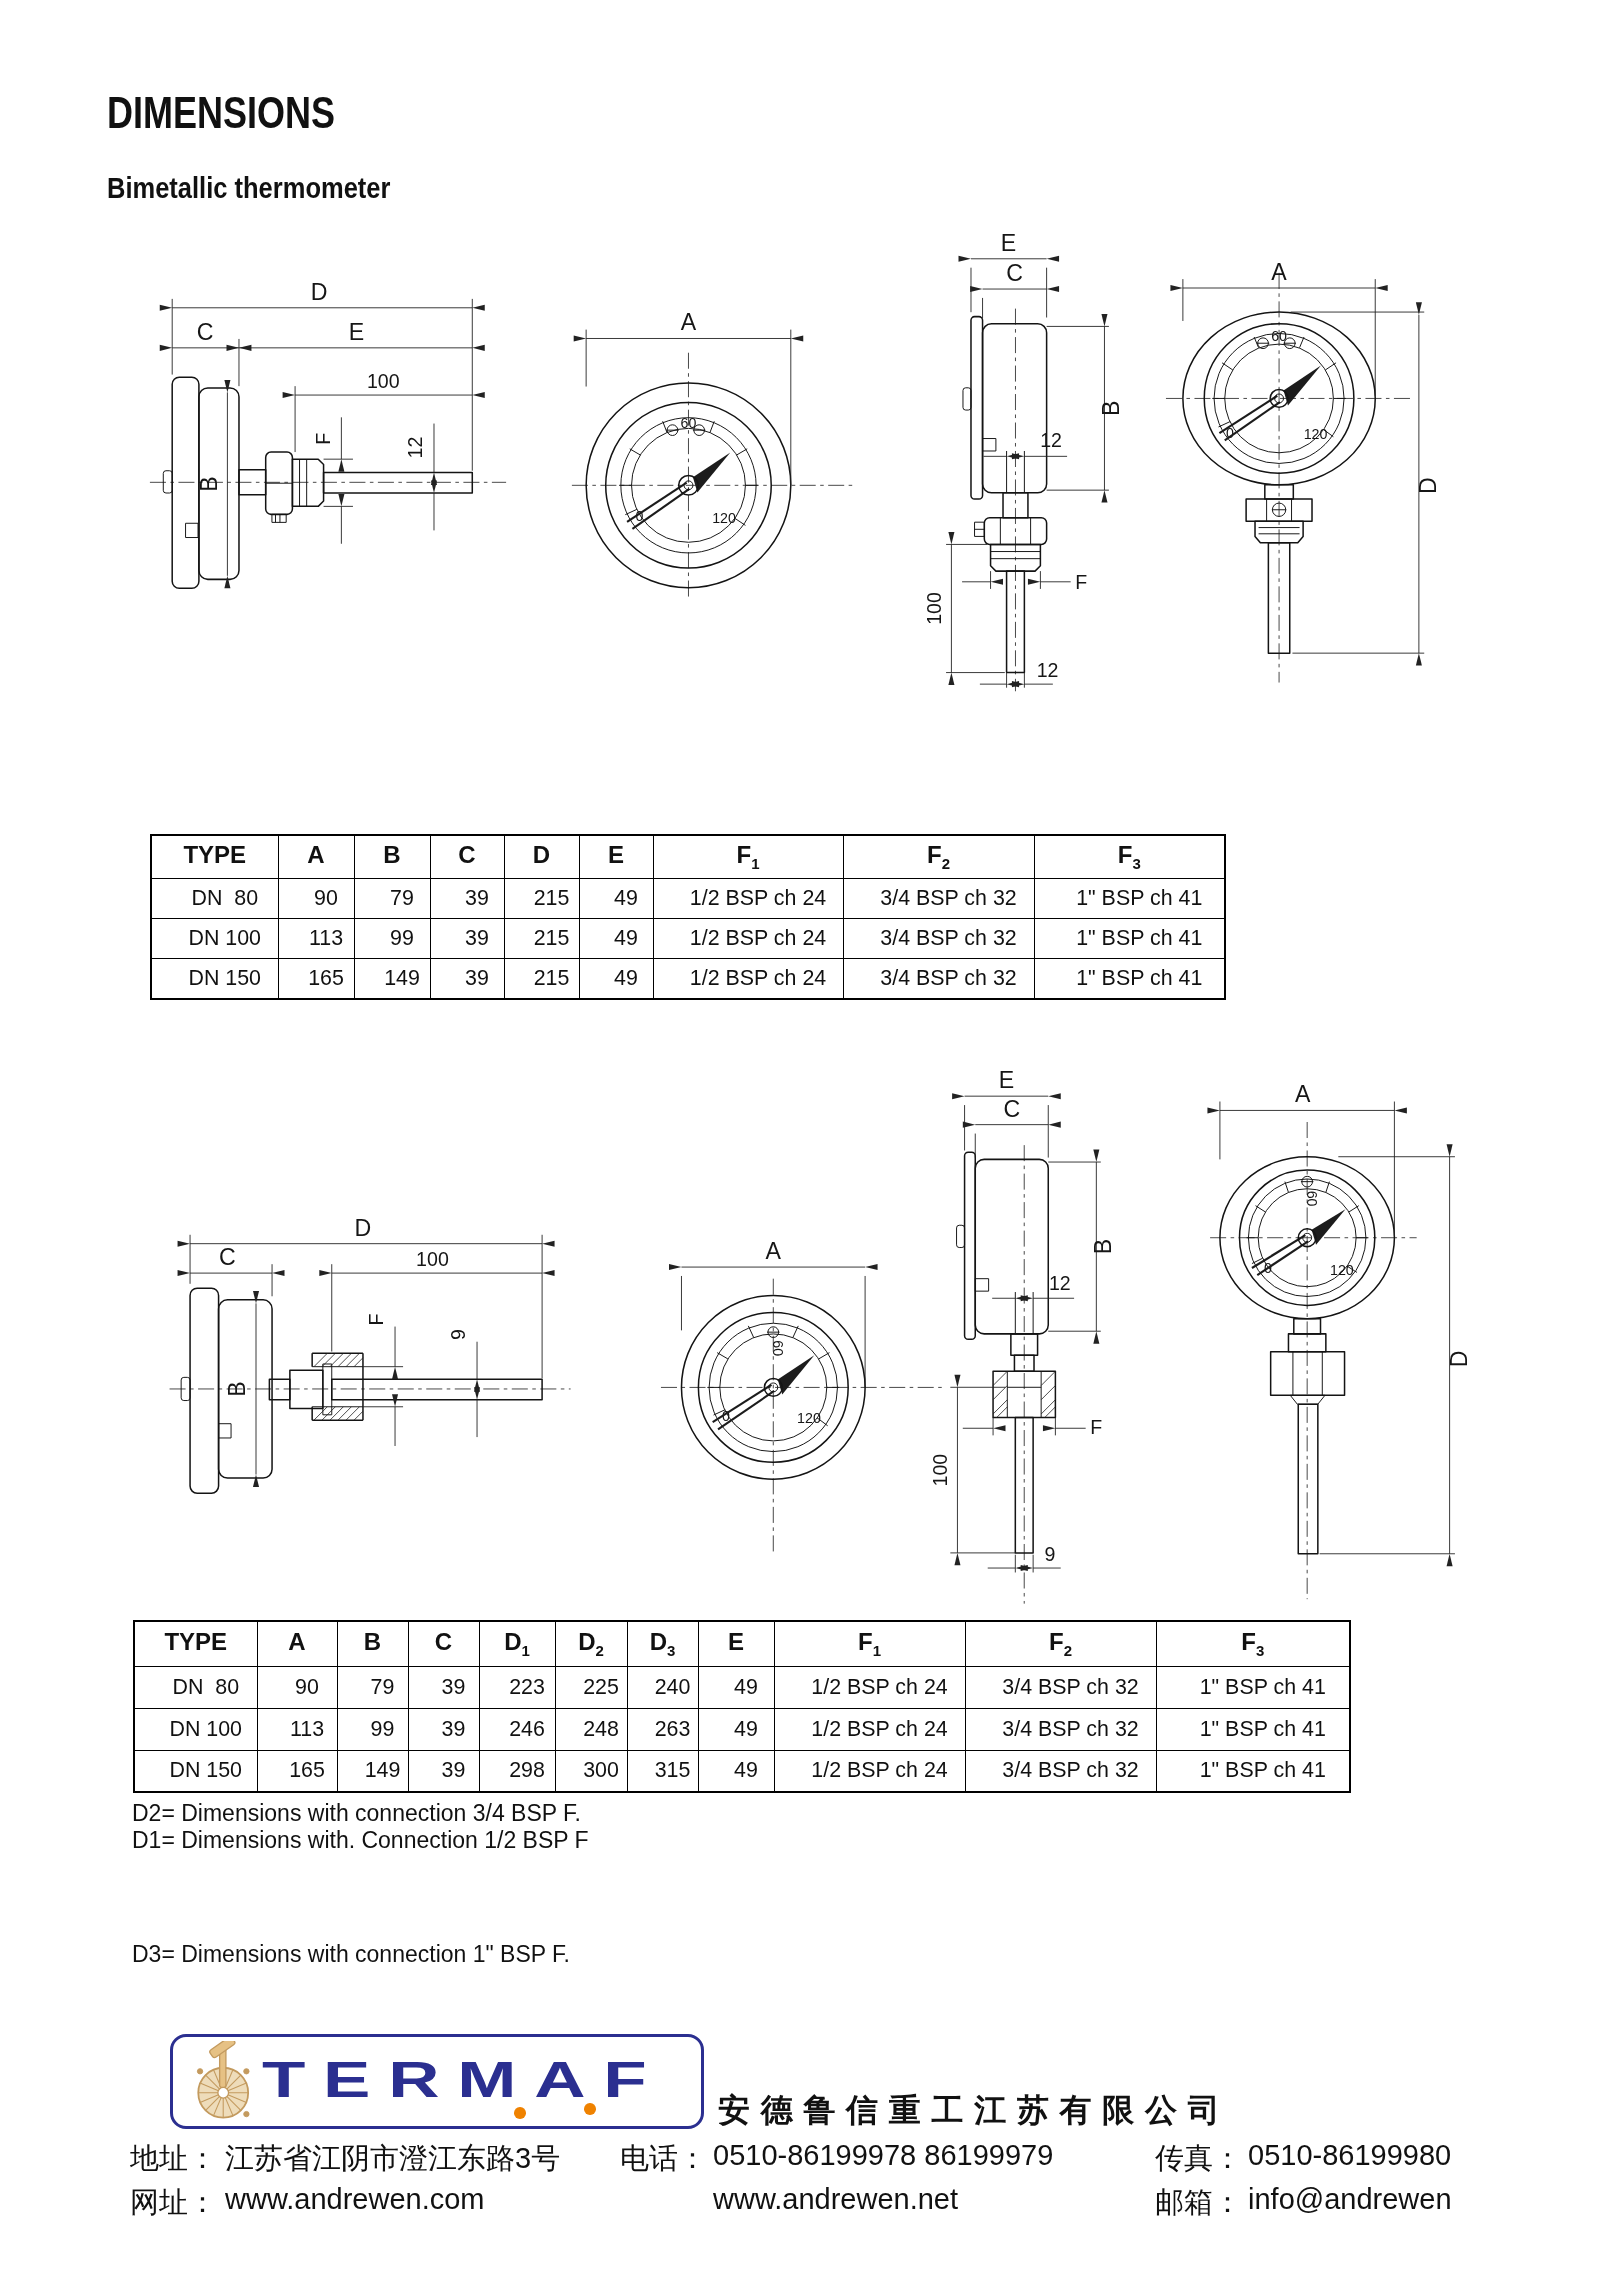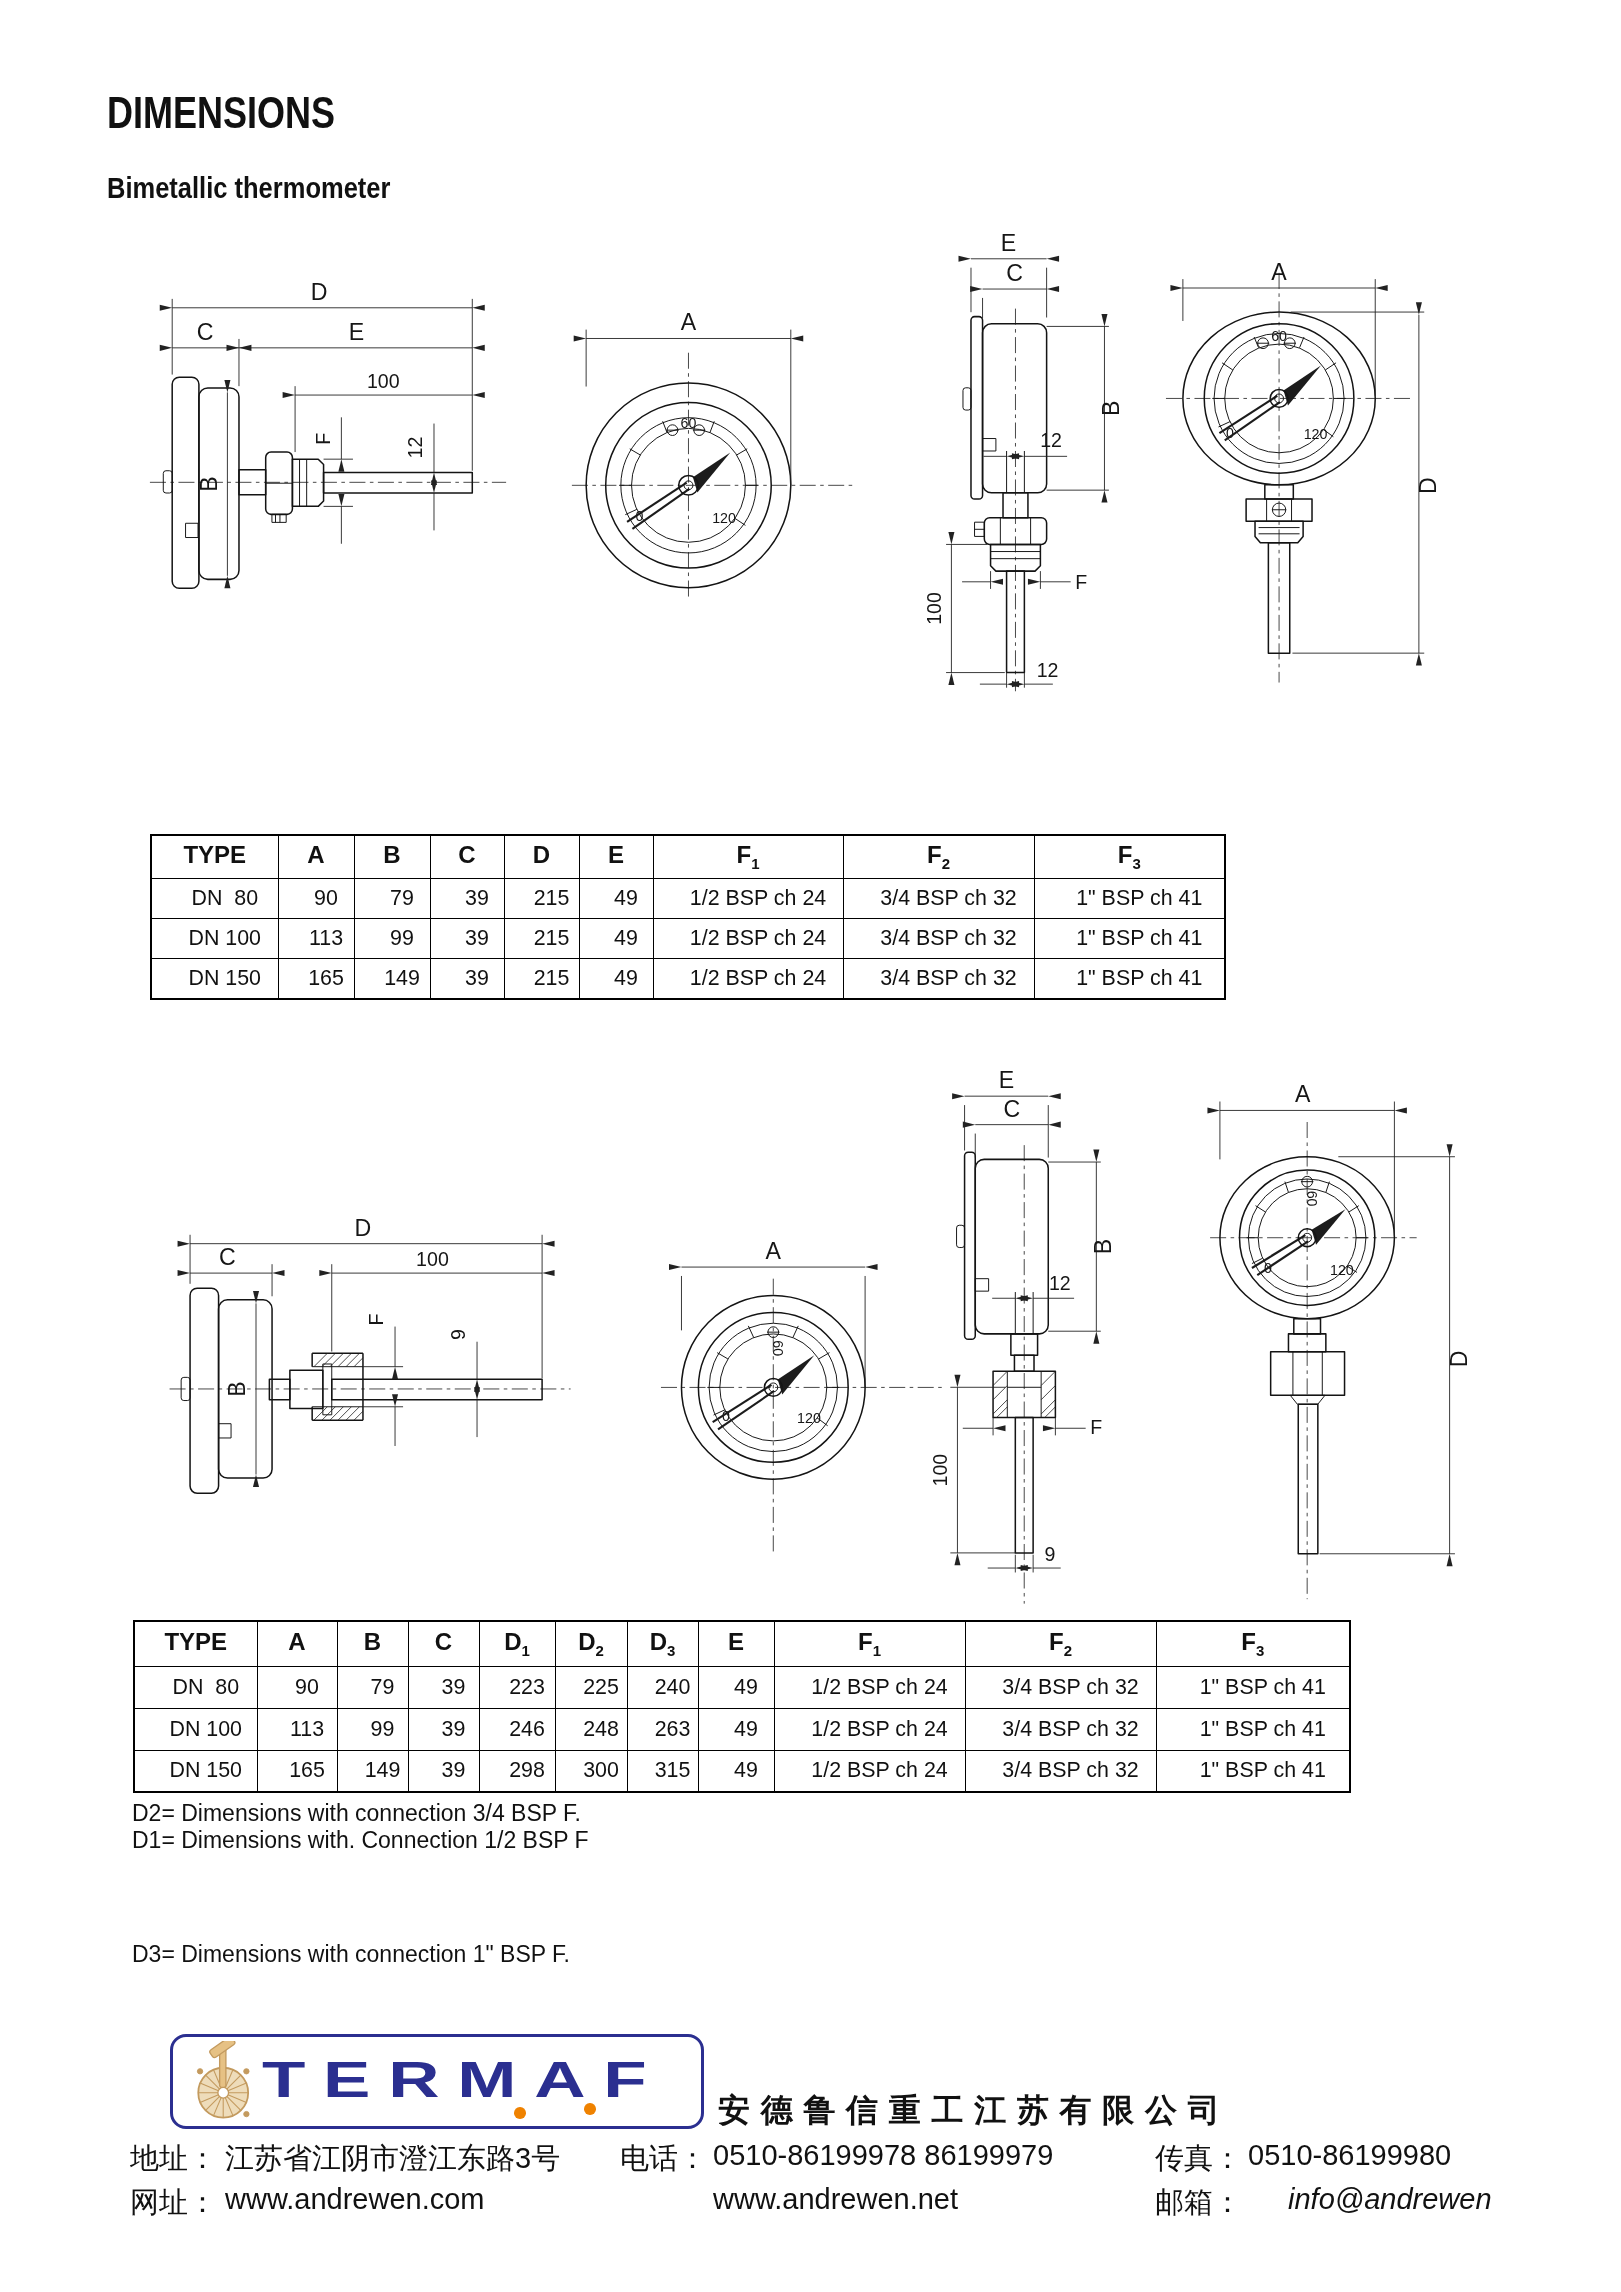--- a/index.html
+++ b/index.html
@@ -671,16 +671,16 @@
   <div class="abs ft" style="left:225px;top:2139px;">江苏省江阴市澄江东路3号</div>
   <div class="abs ft" style="left:620px;top:2139px;">电话：</div>
   <div class="abs ft" style="left:713px;top:2139px;">0510-86199978  86199979</div>
   <div class="abs ft" style="left:1155px;top:2139px;">传真：</div>
   <div class="abs ft" style="left:1248px;top:2139px;">0510-86199980</div>
 
   <div class="abs ft" style="left:130px;top:2183px;">网址：</div>
   <div class="abs ft" style="left:225px;top:2183px;">www.andrewen.com</div>
   <div class="abs ft" style="left:713px;top:2183px;">www.andrewen.net</div>
   <div class="abs ft" style="left:1155px;top:2183px;">邮箱：</div>
-  <div class="abs ft" style="left:1288px;top:2183px;font-style:italic;">info@andrewen</div>
+  <div class="abs ft" style="left:1248px;top:2183px;">info@andrewen</div>
 
 </div>
 
 
 </body></html>

